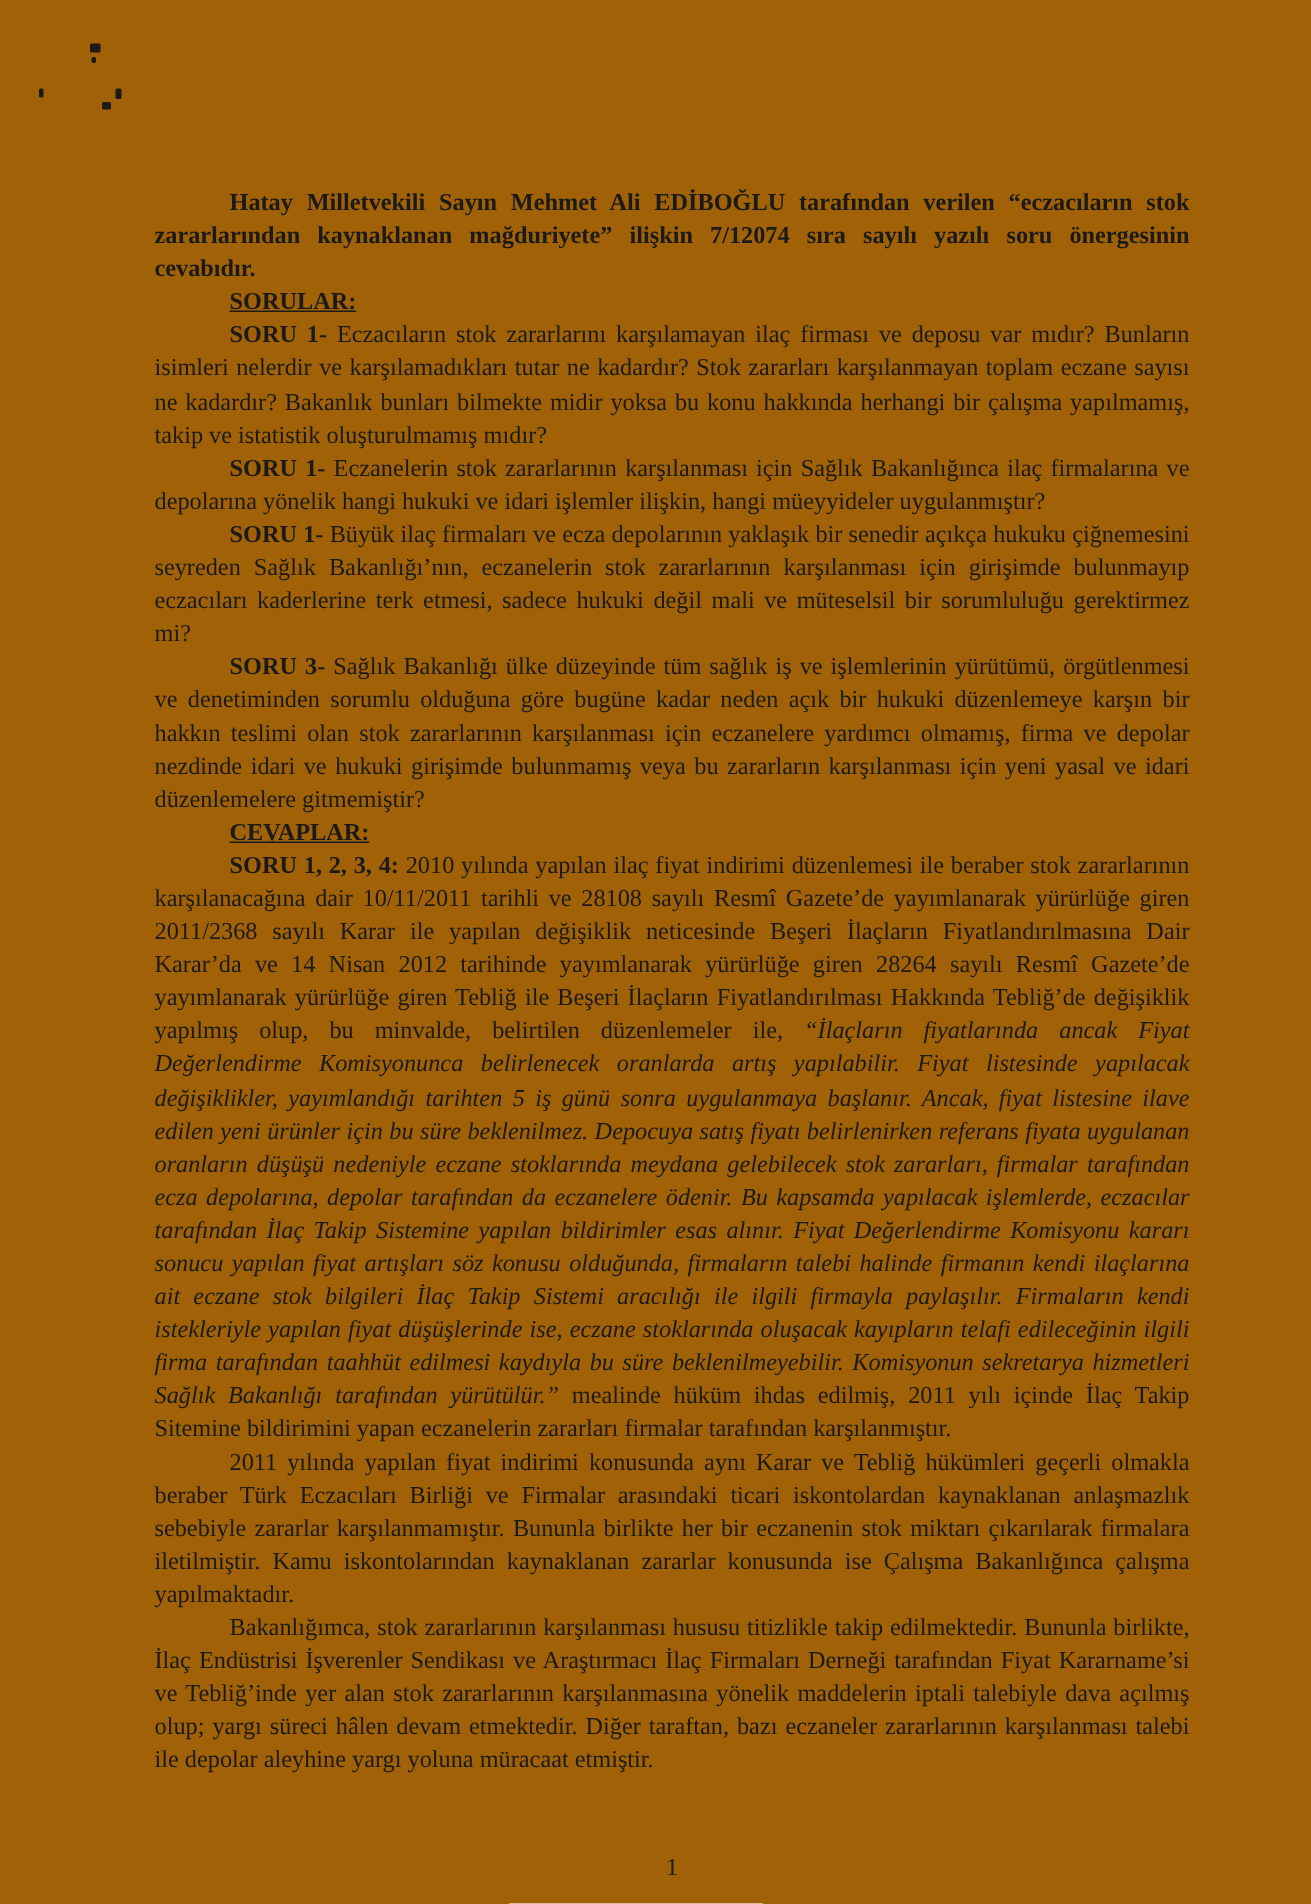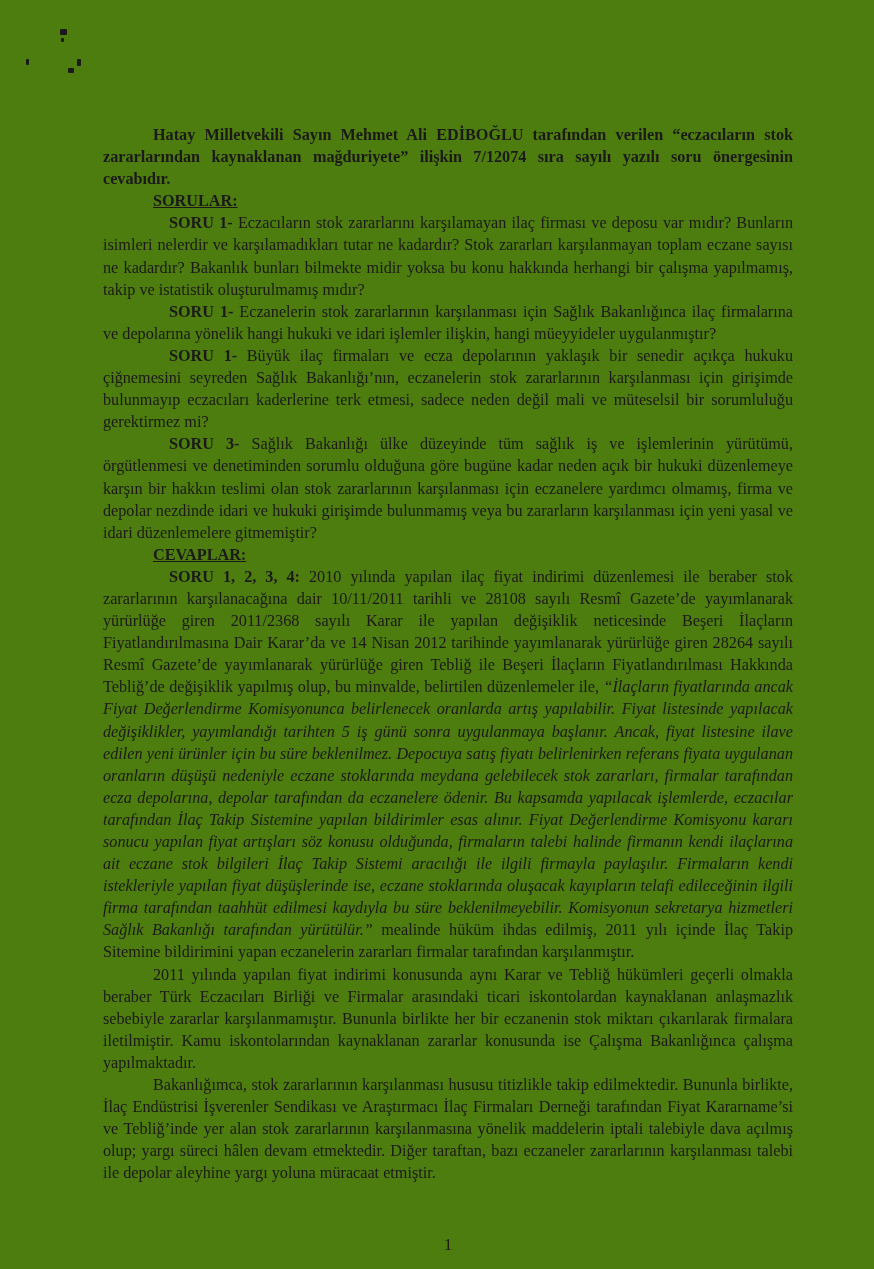--- a/index.html
+++ b/index.html
@@ -4,21 +4,21 @@
 <style>
   html, body {
     margin: 0;
     padding: 0;
     background: #ffffff;
   }
   .page {
     position: relative;
     width: 874px;
     height: 1269px;
-    background: #4d7c0f;
+    background: #a16207;
     overflow: hidden;
     font-family: "Liberation Serif", "DejaVu Serif", serif;
     color: #1b1a18;
   }
   .doc-body {
     position: absolute;
     left: 103px;
     top: 124px;
     width: 690px;
     font-size: 16.2px;
@@ -33,21 +33,20 @@
   .title-par {
     font-weight: bold;
   }
   .heading-par .hd {
     font-weight: bold;
     text-decoration: underline;
     margin-top: 12px;
   }
   .lead {
     font-weight: bold;
-    margin-left: 16px;
   }
   .quote-run {
     font-style: italic;
   }
   .page-number {
     position: absolute;
     top: 1236px;
     left: 103px;
     width: 690px;
     text-align: center;
@@ -82,21 +81,21 @@
 
     <p class="heading-par"><span class="hd">SORULAR:</span></p>
 
     <p class="q-par"><span class="lead">SORU 1-</span>
       <span>Eczacıların stok zararlarını karşılamayan ilaç firması ve deposu var mıdır? Bunların isimleri nelerdir ve karşılamadıkları tutar ne kadardır? Stok zararları karşılanmayan toplam eczane sayısı ne kadardır? Bakanlık bunları bilmekte midir yoksa bu konu hakkında herhangi bir çalışma yapılmamış, takip ve istatistik oluşturulmamış mıdır?</span></p>
 
     <p class="q-par"><span class="lead">SORU 1-</span>
       <span>Eczanelerin stok zararlarının karşılanması için Sağlık Bakanlığınca ilaç firmalarına ve depolarına yönelik hangi hukuki ve idari işlemler ilişkin, hangi müeyyideler uygulanmıştır?</span></p>
 
     <p class="q-par"><span class="lead">SORU 1-</span>
-      <span>Büyük ilaç firmaları ve ecza depolarının yaklaşık bir senedir açıkça hukuku çiğnemesini seyreden Sağlık Bakanlığı’nın, eczanelerin stok zararlarının karşılanması için girişimde bulunmayıp eczacıları kaderlerine terk etmesi, sadece neden değil mali ve müteselsil bir sorumluluğu gerektirmez mi?</span></p>
+      <span>Büyük ilaç firmaları ve ecza depolarının yaklaşık bir senedir açıkça hukuku çiğnemesini seyreden Sağlık Bakanlığı’nın, eczanelerin stok zararlarının karşılanması için girişimde bulunmayıp eczacıları kaderlerine terk etmesi, sadece hukuki değil mali ve müteselsil bir sorumluluğu gerektirmez mi?</span></p>
 
     <p class="q-par"><span class="lead">SORU 3-</span>
       <span>Sağlık Bakanlığı ülke düzeyinde tüm sağlık iş ve işlemlerinin yürütümü, örgütlenmesi ve denetiminden sorumlu olduğuna göre bugüne kadar neden açık bir hukuki düzenlemeye karşın bir hakkın teslimi olan stok zararlarının karşılanması için eczanelere yardımcı olmamış, firma ve depolar nezdinde idari ve hukuki girişimde bulunmamış veya bu zararların karşılanması için yeni yasal ve idari düzenlemelere gitmemiştir?</span></p>
 
     <p class="heading-par"><span class="hd">CEVAPLAR:</span></p>
 
     <p class="a-par"><span class="lead">SORU 1, 2, 3, 4:</span>
       <span>2010 yılında yapılan ilaç fiyat indirimi düzenlemesi ile beraber stok zararlarının karşılanacağına dair 10/11/2011 tarihli ve 28108 sayılı Resmî Gazete’de yayımlanarak yürürlüğe giren 2011/2368 sayılı Karar ile yapılan değişiklik neticesinde Beşeri İlaçların Fiyatlandırılmasına Dair Karar’da ve 14 Nisan 2012 tarihinde yayımlanarak yürürlüğe giren 28264 sayılı Resmî Gazete’de yayımlanarak yürürlüğe giren Tebliğ ile Beşeri İlaçların Fiyatlandırılması Hakkında Tebliğ’de değişiklik yapılmış olup, bu minvalde, belirtilen düzenlemeler ile,</span>
       <span class="quote-run">“İlaçların fiyatlarında ancak Fiyat Değerlendirme Komisyonunca belirlenecek oranlarda artış yapılabilir. Fiyat listesinde yapılacak değişiklikler, yayımlandığı tarihten 5 iş günü sonra uygulanmaya başlanır. Ancak, fiyat listesine ilave edilen yeni ürünler için bu süre beklenilmez. Depocuya satış fiyatı belirlenirken referans fiyata uygulanan oranların düşüşü nedeniyle eczane stoklarında meydana gelebilecek stok zararları, firmalar tarafından ecza depolarına, depolar tarafından da eczanelere ödenir. Bu kapsamda yapılacak işlemlerde, eczacılar tarafından İlaç Takip Sistemine yapılan bildirimler esas alınır. Fiyat Değerlendirme Komisyonu kararı sonucu yapılan fiyat artışları söz konusu olduğunda, firmaların talebi halinde firmanın kendi ilaçlarına ait eczane stok bilgileri İlaç Takip Sistemi aracılığı ile ilgili firmayla paylaşılır. Firmaların kendi istekleriyle yapılan fiyat düşüşlerinde ise, eczane stoklarında oluşacak kayıpların telafi edileceğinin ilgili firma tarafından taahhüt edilmesi kaydıyla bu süre beklenilmeyebilir. Komisyonun sekretarya hizmetleri Sağlık Bakanlığı tarafından yürütülür.”</span>
       <span>mealinde hüküm ihdas edilmiş, 2011 yılı içinde İlaç Takip Sitemine bildirimini yapan eczanelerin zararları firmalar tarafından karşılanmıştır.</span></p>

